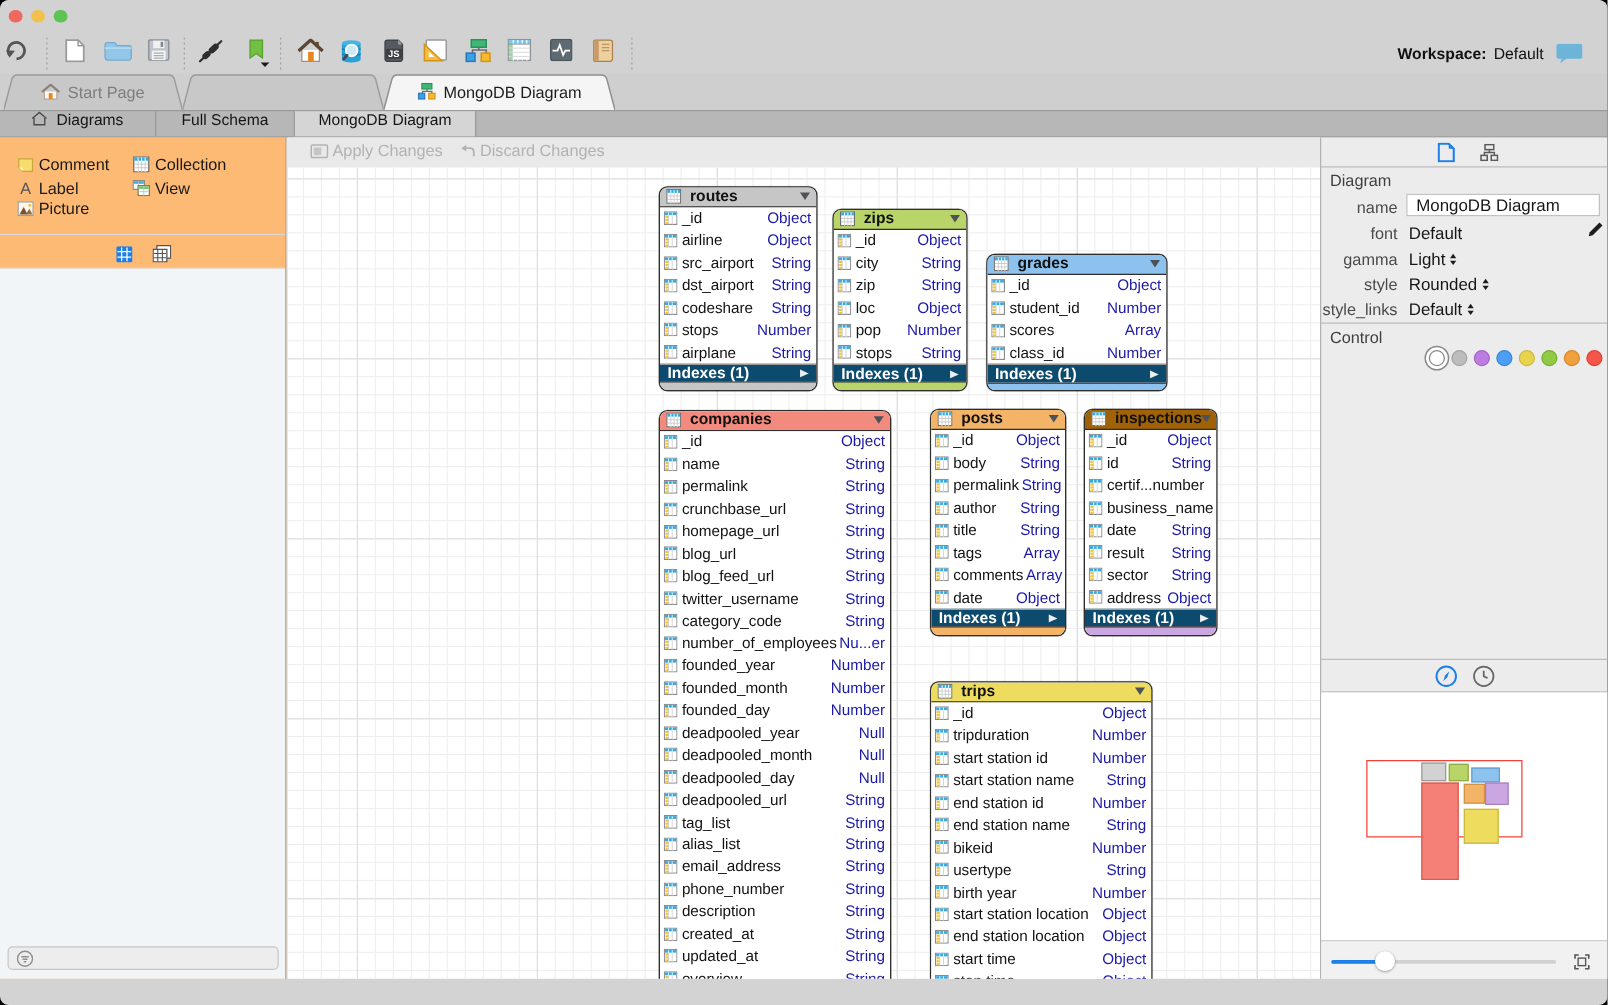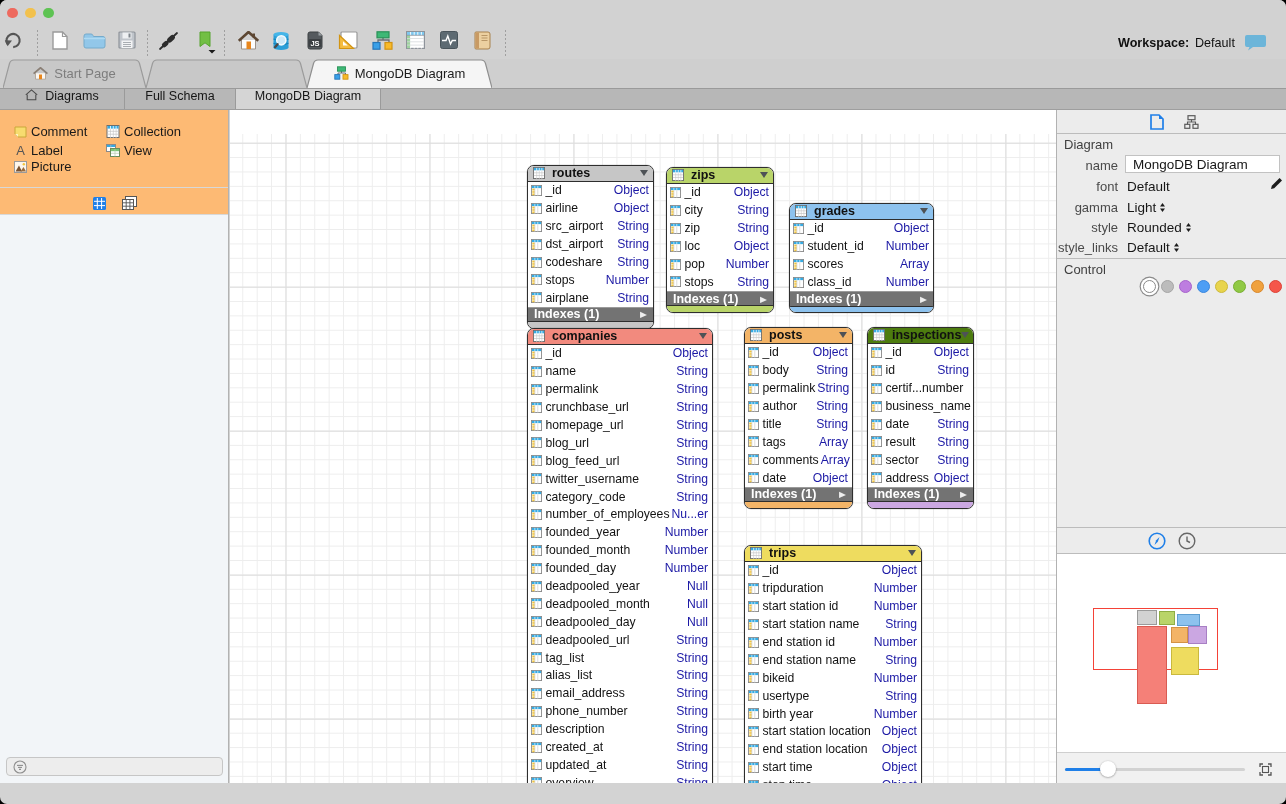--- a/index.html
+++ b/index.html
@@ -44,21 +44,21 @@
  box-shadow:0 0 0 0.5px rgba(0,0,0,.15)}
 .th{height:15.5px;display:flex;align-items:center;border-bottom:1.5px solid #2e2e2e;padding:0 5px}
 .hic{width:12px;height:12px;margin-right:7px;flex:none}
 .tn{font-size:12.5px;font-weight:bold;color:#111;transform:translateY(-0.5px)}
 .tri{margin-left:auto;width:0;height:0;border-left:4.5px solid rgba(0,0,0,0);border-right:4.5px solid rgba(0,0,0,0);border-top:6px solid #4e5256}
 .tb{}
 .r{height:17.9px;display:flex;align-items:center;padding:0 4px 0 3px;background:#fff}
 .ric{width:11px;height:11px;margin-right:3.5px;flex:none}
 .fn{font-size:12.2px;color:#121212;white-space:nowrap}
 .ft{margin-left:auto;font-size:12.2px;color:#1c19a5;white-space:nowrap;padding-left:2px}
-.ix{height:14.5px;background:#737373;display:flex;align-items:center;padding:0 6px;border-top:0.5px solid #9a9a9a}
+.ix{height:14.5px;background:#0c4a6e;display:flex;align-items:center;padding:0 6px;border-top:0.5px solid #9a9a9a}
 .ix span:first-child{font-size:12.5px;font-weight:bold;color:#fff}
 .ar{margin-left:auto;font-size:9px;color:#eee;transform:scaleY(.9)}
 .st{height:6.5px;border-top:1.5px solid #2e2e2e}
 
 #rpanel{position:absolute;left:1056px;top:110px;width:230px;height:673px;background:#ececec;border-left:1px solid #b2b2b2}
 .rdiv{position:absolute;left:0;width:230px;height:1px;background:#bcbcbc}
 .rlab{position:absolute;font-size:13px;color:#4a4a4a;text-align:right;right:168px}
 .rval{position:absolute;left:68px;font-size:13.5px;color:#161616}
 .rhead{position:absolute;left:7px;font-size:13px;color:#3f3f3f}
 .dot{position:absolute;top:170px;width:13px;height:13px;border-radius:50%}
@@ -317,22 +317,34 @@
       <div class="ldiv" style="top:104px"></div>
       <div id="llow"></div>
       <div id="filterbox"><svg style="margin:2px 0 0 6px" width="14" height="14" viewBox="0 0 14 14">
           <circle cx="7" cy="7" r="6" fill="none" stroke="#8f8f8f" stroke-width="1.1"></circle>
           <line x1="4" y1="5.4" x2="10" y2="5.4" stroke="#8f8f8f" stroke-width="1.1"></line>
           <line x1="5" y1="7.4" x2="9" y2="7.4" stroke="#8f8f8f" stroke-width="1.1"></line>
           <line x1="6" y1="9.4" x2="8" y2="9.4" stroke="#8f8f8f" stroke-width="1.1"></line>
         </svg></div>
     </div>
 <div id="canvas">
+      <div id="applybar">
+        <span class="abs" style="left:18px;top:4px"><svg width="15" height="14" viewBox="0 0 15 14">
+            <rect x="1" y="2" width="13" height="10" rx="1" fill="none" stroke="#b2b2b2" stroke-width="1.2"></rect>
+            <rect x="3" y="4" width="6" height="6" fill="#c5c5c5"></rect>
+          </svg></span>
+        <span class="abs" style="left:36px;top:3px">Apply Changes</span>
+        <span class="abs" style="left:138px;top:4px"><svg width="13" height="13" viewBox="0 0 13 13">
+            <path d="M11 11 L11 7.5 Q11 4.5 8 4.5 L4.5 4.5" fill="none" stroke="#b2b2b2" stroke-width="1.5"></path>
+            <path d="M5 1.8 L5 7.2 L1 4.5 Z" fill="#b2b2b2"></path>
+          </svg></span>
+        <span class="abs" style="left:154px;top:3px">Discard Changes</span>
+      </div>
       <div id="grid">
-        <div class="tbl" style="left:297px;top:15px;width:127px;margin-top:16px;">
+        <div class="tbl" style="left:297px;top:15px;width:127px;">
           <div class="th" style="background:#c6c6c6">
             <svg class="hic" viewBox="0 0 13 13">
               <use href="#hi"></use>
             </svg>
             <span class="tn">routes</span>
             <span class="tri"></span>
           </div>
           <div class="tb">
             <div class="r">
               <svg class="ric" viewBox="0 0 12 12">
@@ -744,21 +756,21 @@
               <span class="ft">Object</span>
             </div>
           </div>
           <div class="ix">
             <span>Indexes (1)</span>
             <span class="ar">▶</span>
           </div>
           <div class="st" style="background:#f3b467"></div>
         </div>
         <div class="tbl" style="left:637px;top:193px;width:107px;">
-          <div class="th" style="background:#4d7c0f">
+          <div class="th" style="background:#a16207">
             <svg class="hic" viewBox="0 0 13 13">
               <use href="#hi"></use>
             </svg>
             <span class="tn">inspections</span>
             <span class="tri"></span>
           </div>
           <div class="tb">
             <div class="r">
               <svg class="ric" viewBox="0 0 12 12">
                 <use href="#ri"></use>

